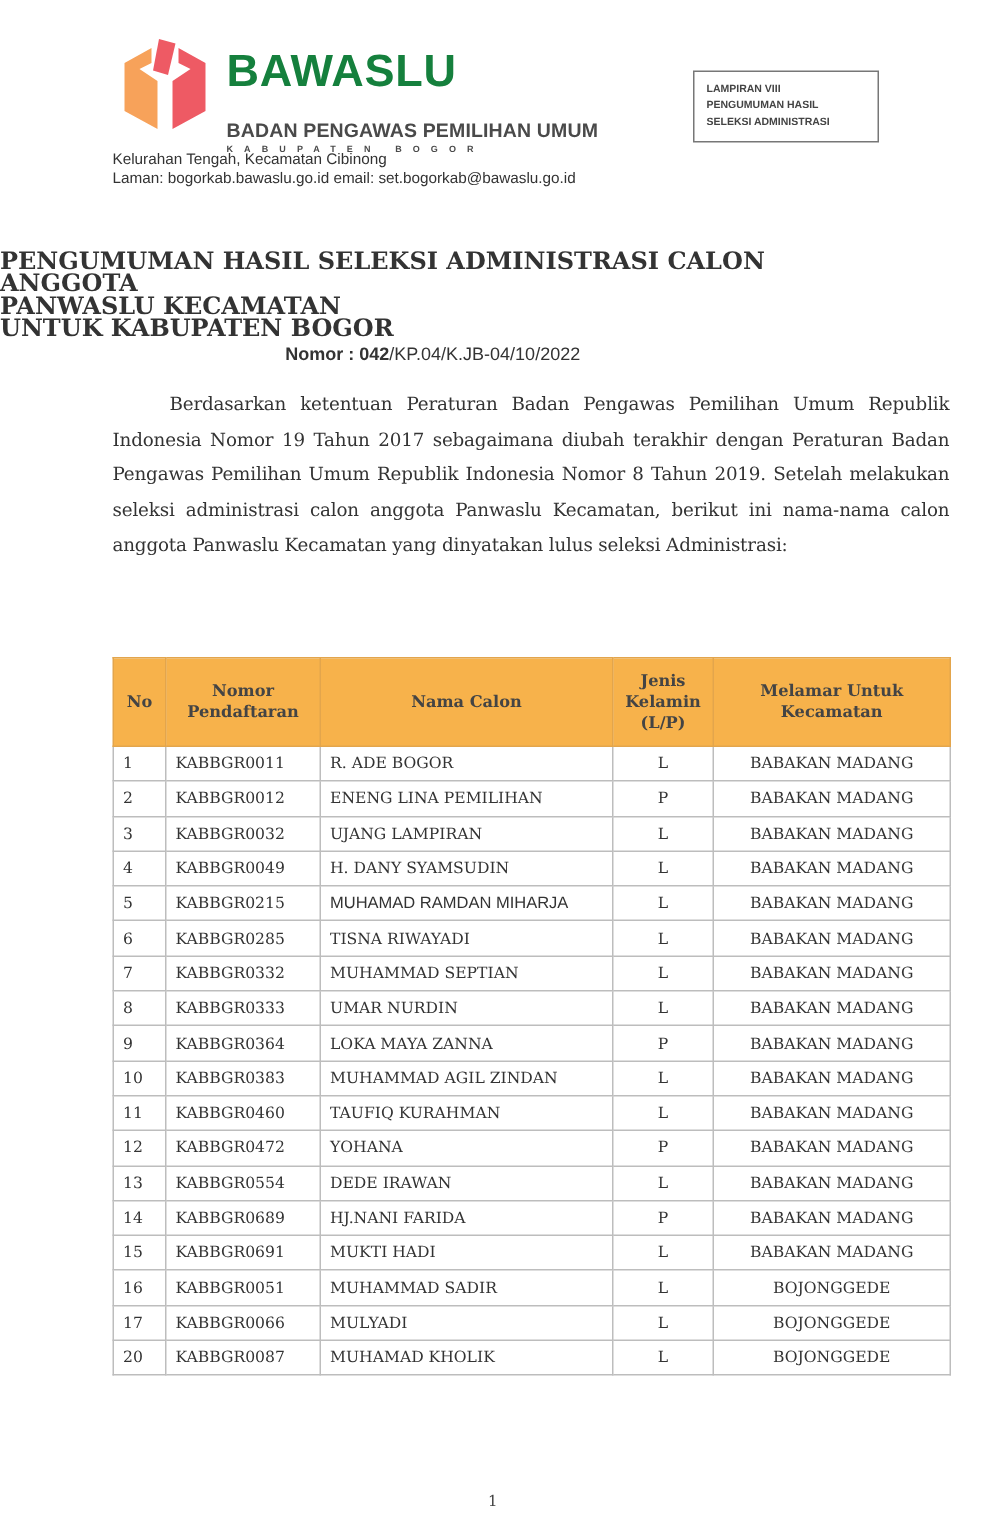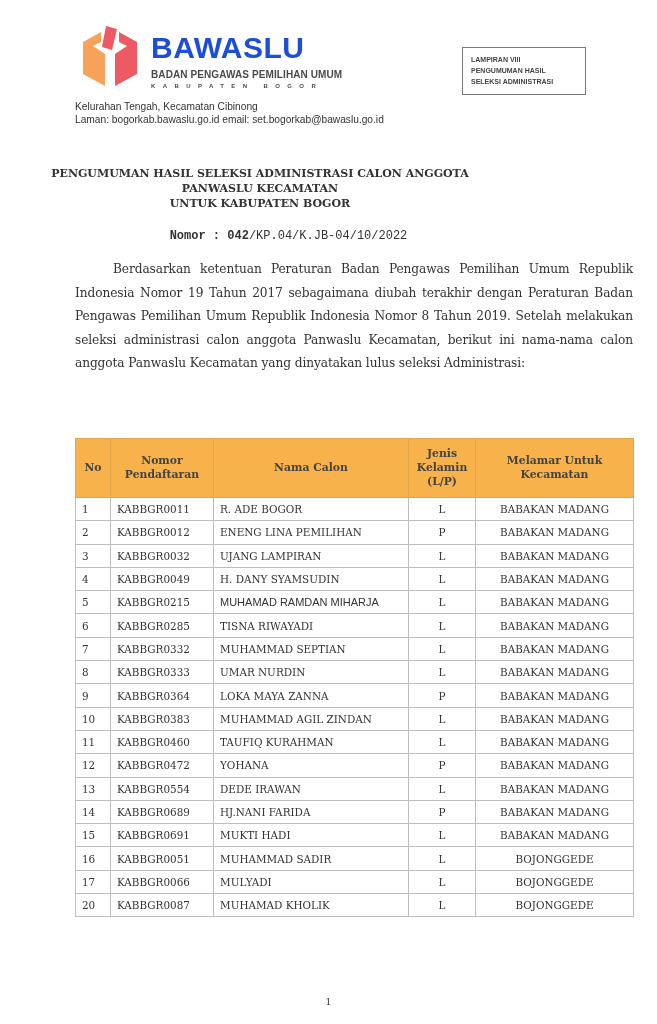--- a/index.html
+++ b/index.html
@@ -1,32 +1,32 @@
 <!DOCTYPE html>
 <html><head>
 <meta charset="utf-8">
 <style>
   html, body { margin: 0; padding: 0; background: #ffffff; }
   body { width: 657px; height: 1024px; position: relative; overflow: hidden; color: #2a2a2a; }
   .page { position: absolute; left: 0; top: 0; width: 657px; height: 1024px; }
 
   .logo { position: absolute; left: 79px; top: 24px; width: 62px; height: 66px; }
   .brand { position: absolute; left: 151px; top: 33px; }
-  .brand-name { font-family: "Liberation Sans", sans-serif; font-weight: bold; font-size: 30px; color: #1d4ed8; letter-spacing: 0.5px; line-height: 30px; }
-  .brand-sub { font-family: "Liberation Sans", sans-serif; font-weight: bold; font-size: 10px; color: #4a4a4a; margin-top: 6px; letter-spacing: 0.1px; }
+  .brand-name { font-family: "Liberation Sans", sans-serif; font-weight: bold; font-size: 30px; color: #15803d; letter-spacing: 0.5px; line-height: 30px; }
+  .brand-sub { font-family: "Liberation Sans", sans-serif; font-weight: bold; font-size: 13px; color: #4a4a4a; margin-top: 16px; letter-spacing: 0.1px; }
   .brand-sub2 { font-family: "Liberation Sans", sans-serif; font-weight: bold; font-size: 6px; color: #4a4a4a; margin-top: 3px; letter-spacing: 7.4px; }
 
   .lampiran { position: absolute; left: 462px; top: 47px; width: 124px; height: 48px; border: 1px solid #777; box-sizing: border-box; padding: 6px 0 0 8px; font-family: "Liberation Sans", sans-serif; font-weight: bold; font-size: 7px; color: #444; line-height: 11px; }
   .lampiran div { white-space: nowrap; }
 
   .address { position: absolute; left: 75px; top: 100px; font-family: "Liberation Sans", sans-serif; font-size: 10.2px; color: #333; line-height: 13px; }
   .address div { white-space: nowrap; }
 
-  .title { position: absolute; left: 0; width: 520px; top: 166px; text-align: center; font-family: "DejaVu Serif", serif; font-weight: bold; font-size: 11px; line-height: 15px; color: #333; }
-  .nomor { position: absolute; left: 0; width: 577px; top: 229px; text-align: center; font-family: Liberation Mono, monospace; font-size: 12px; color: #333; }
+  .title { position: absolute; left: 0; width: 520px; top: 166px; font-family: "DejaVu Serif", serif; font-weight: bold; font-size: 16px; line-height: 15px; color: #333; }
+  .nomor { position: absolute; left: 0; width: 577px; top: 229px; text-align: center; font-family: Liberation Sans, sans-serif; font-size: 12px; color: #333; }
   .nomor .b { font-weight: bold; }
 
   .paragraph { position: absolute; left: 75px; top: 258px; width: 558px; font-family: "DejaVu Serif", serif; font-size: 12.2px; line-height: 23.5px; color: #333; text-align: justify; text-indent: 38px; letter-spacing: -0.1px; }
 
   table.results { position: absolute; left: 75px; top: 438px; width: 558px; border-collapse: collapse; font-family: "DejaVu Serif", serif; font-size: 10.4px; color: #333; table-layout: fixed; }
   table.results th { background: #f7b24b; font-weight: bold; font-size: 10.8px; color: #444; border: 1px solid #e3a54c; height: 58px; padding: 0 2px; line-height: 14px; }
   table.results td { border: 1px solid #bdbdbd; height: 22.3px; padding: 0 6px; white-space: nowrap; overflow: hidden; }
   td.c-no { text-align: left; }
   td.c-kel, td.c-kec { text-align: center; }
   td.c-nama.sans { font-family: "Liberation Sans", sans-serif; font-size: 11px; margin-top: 36px; }

